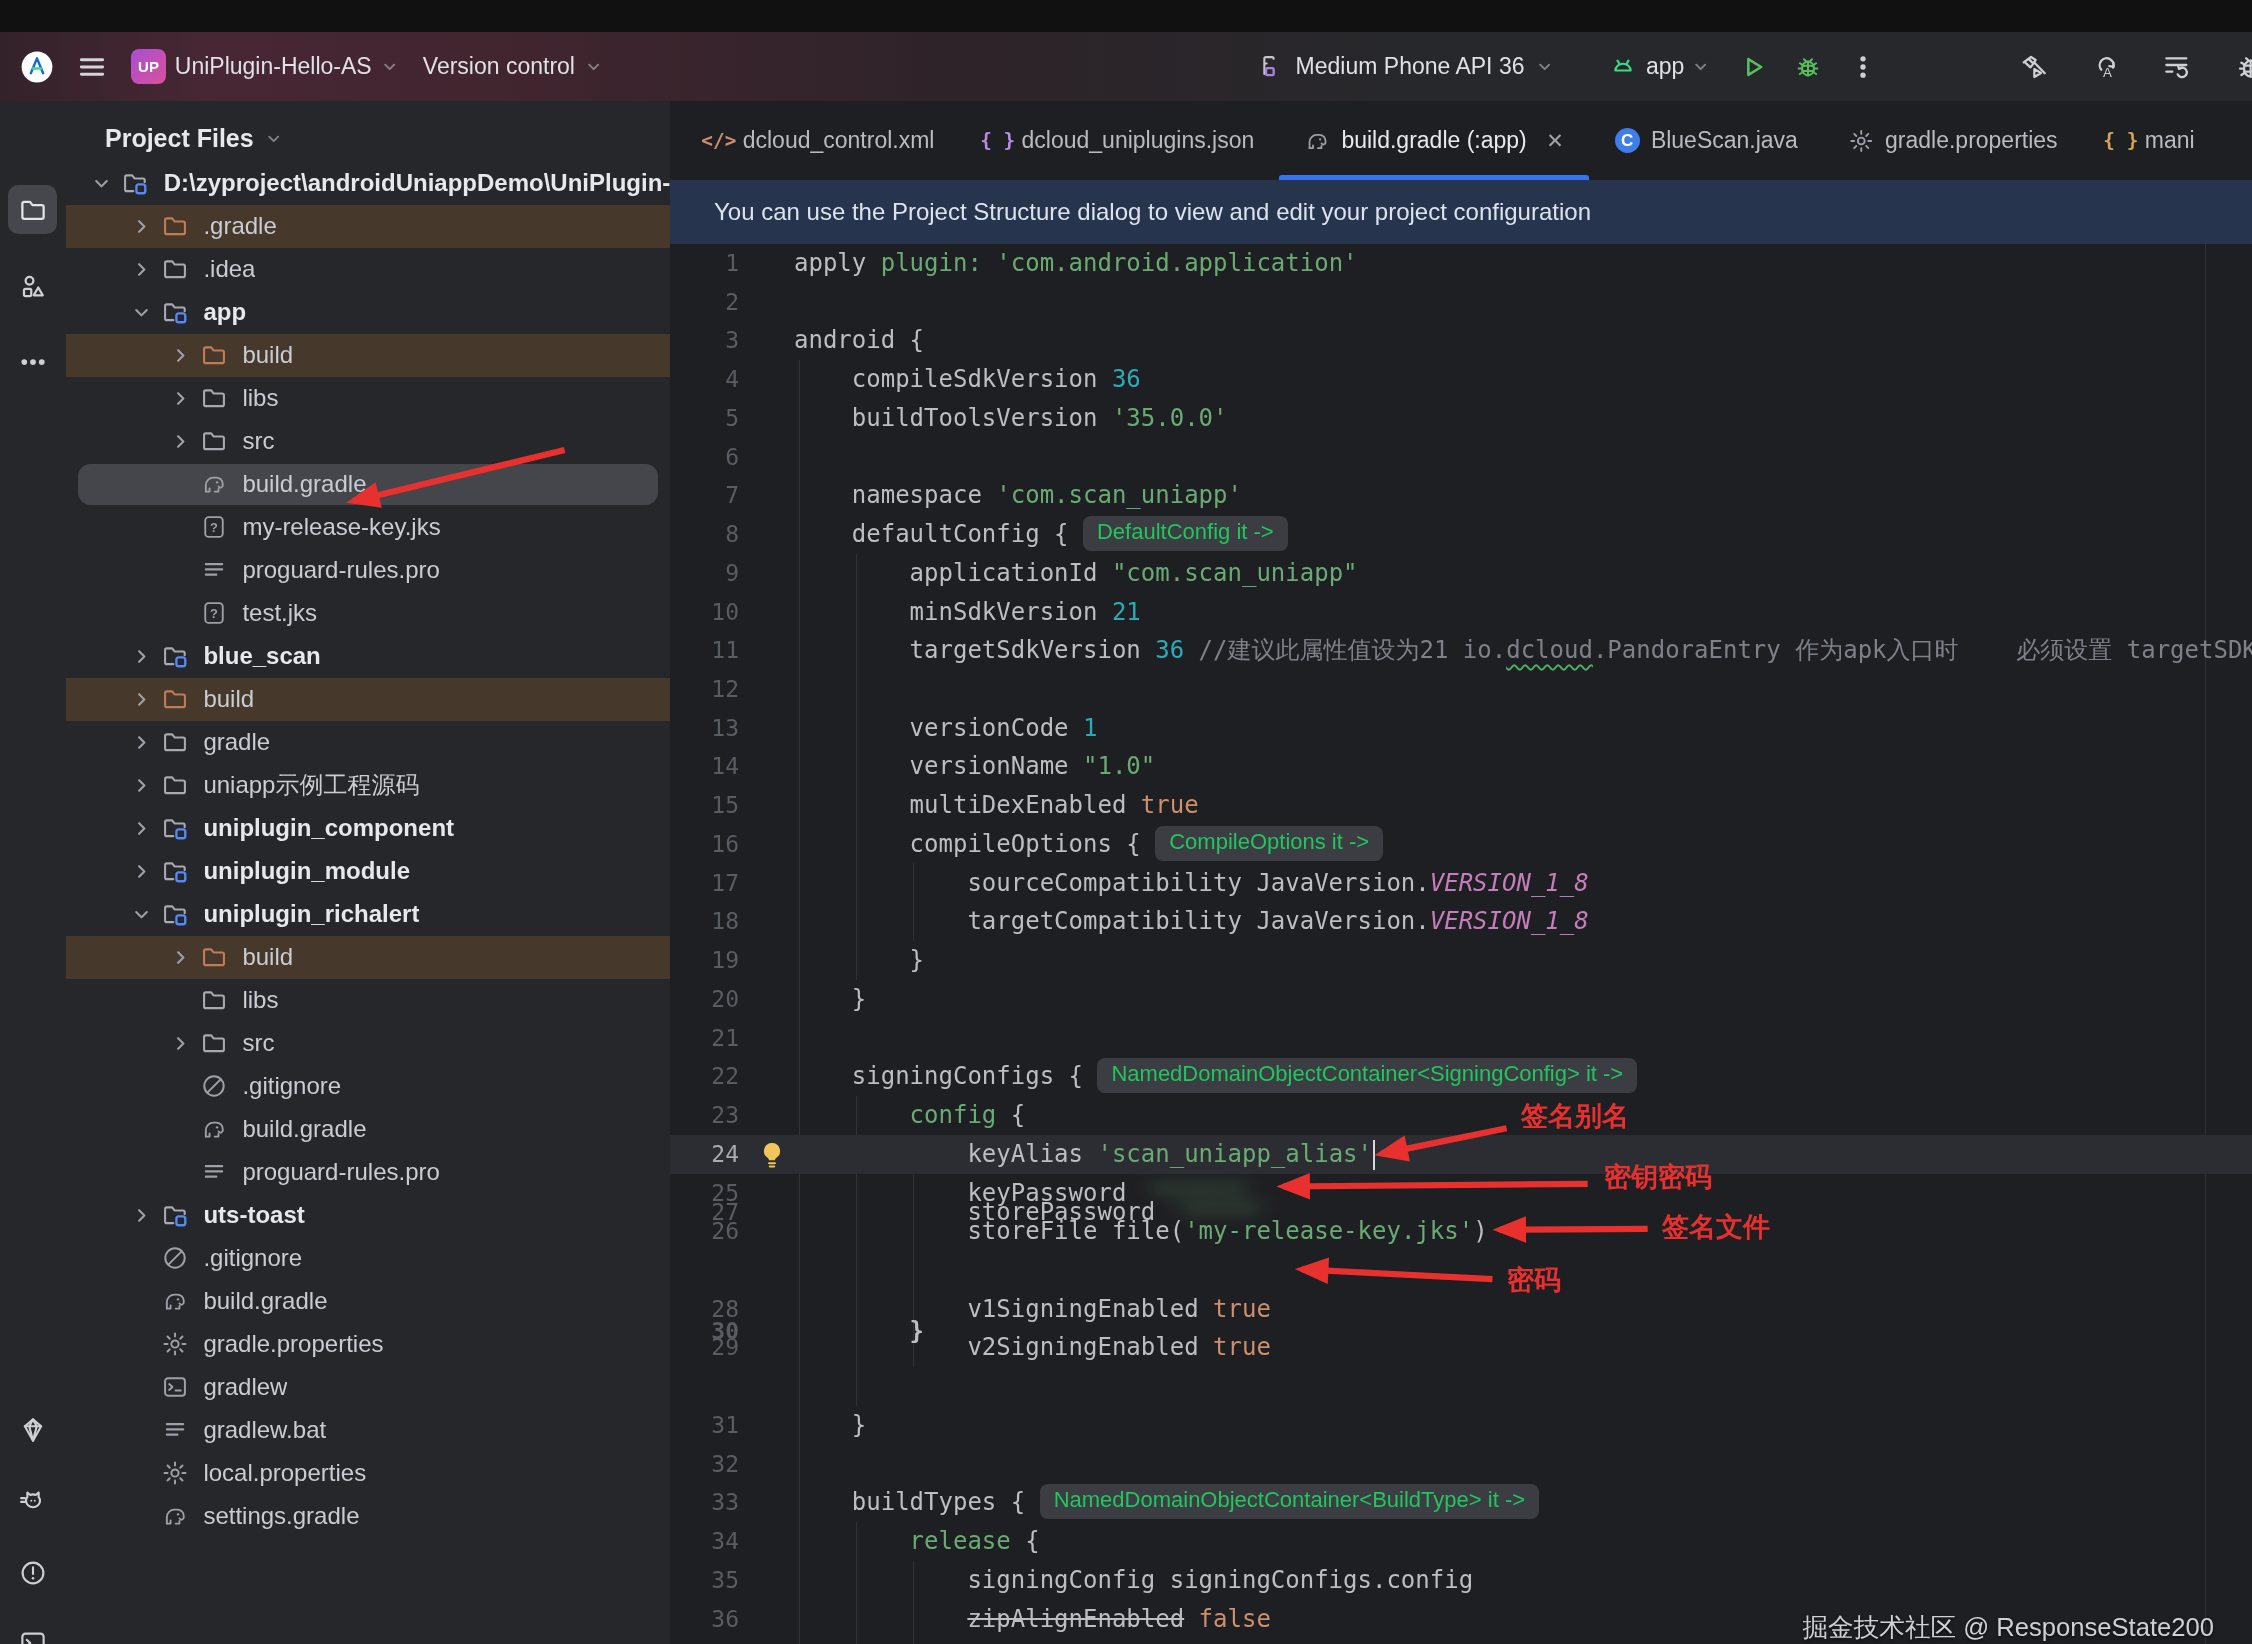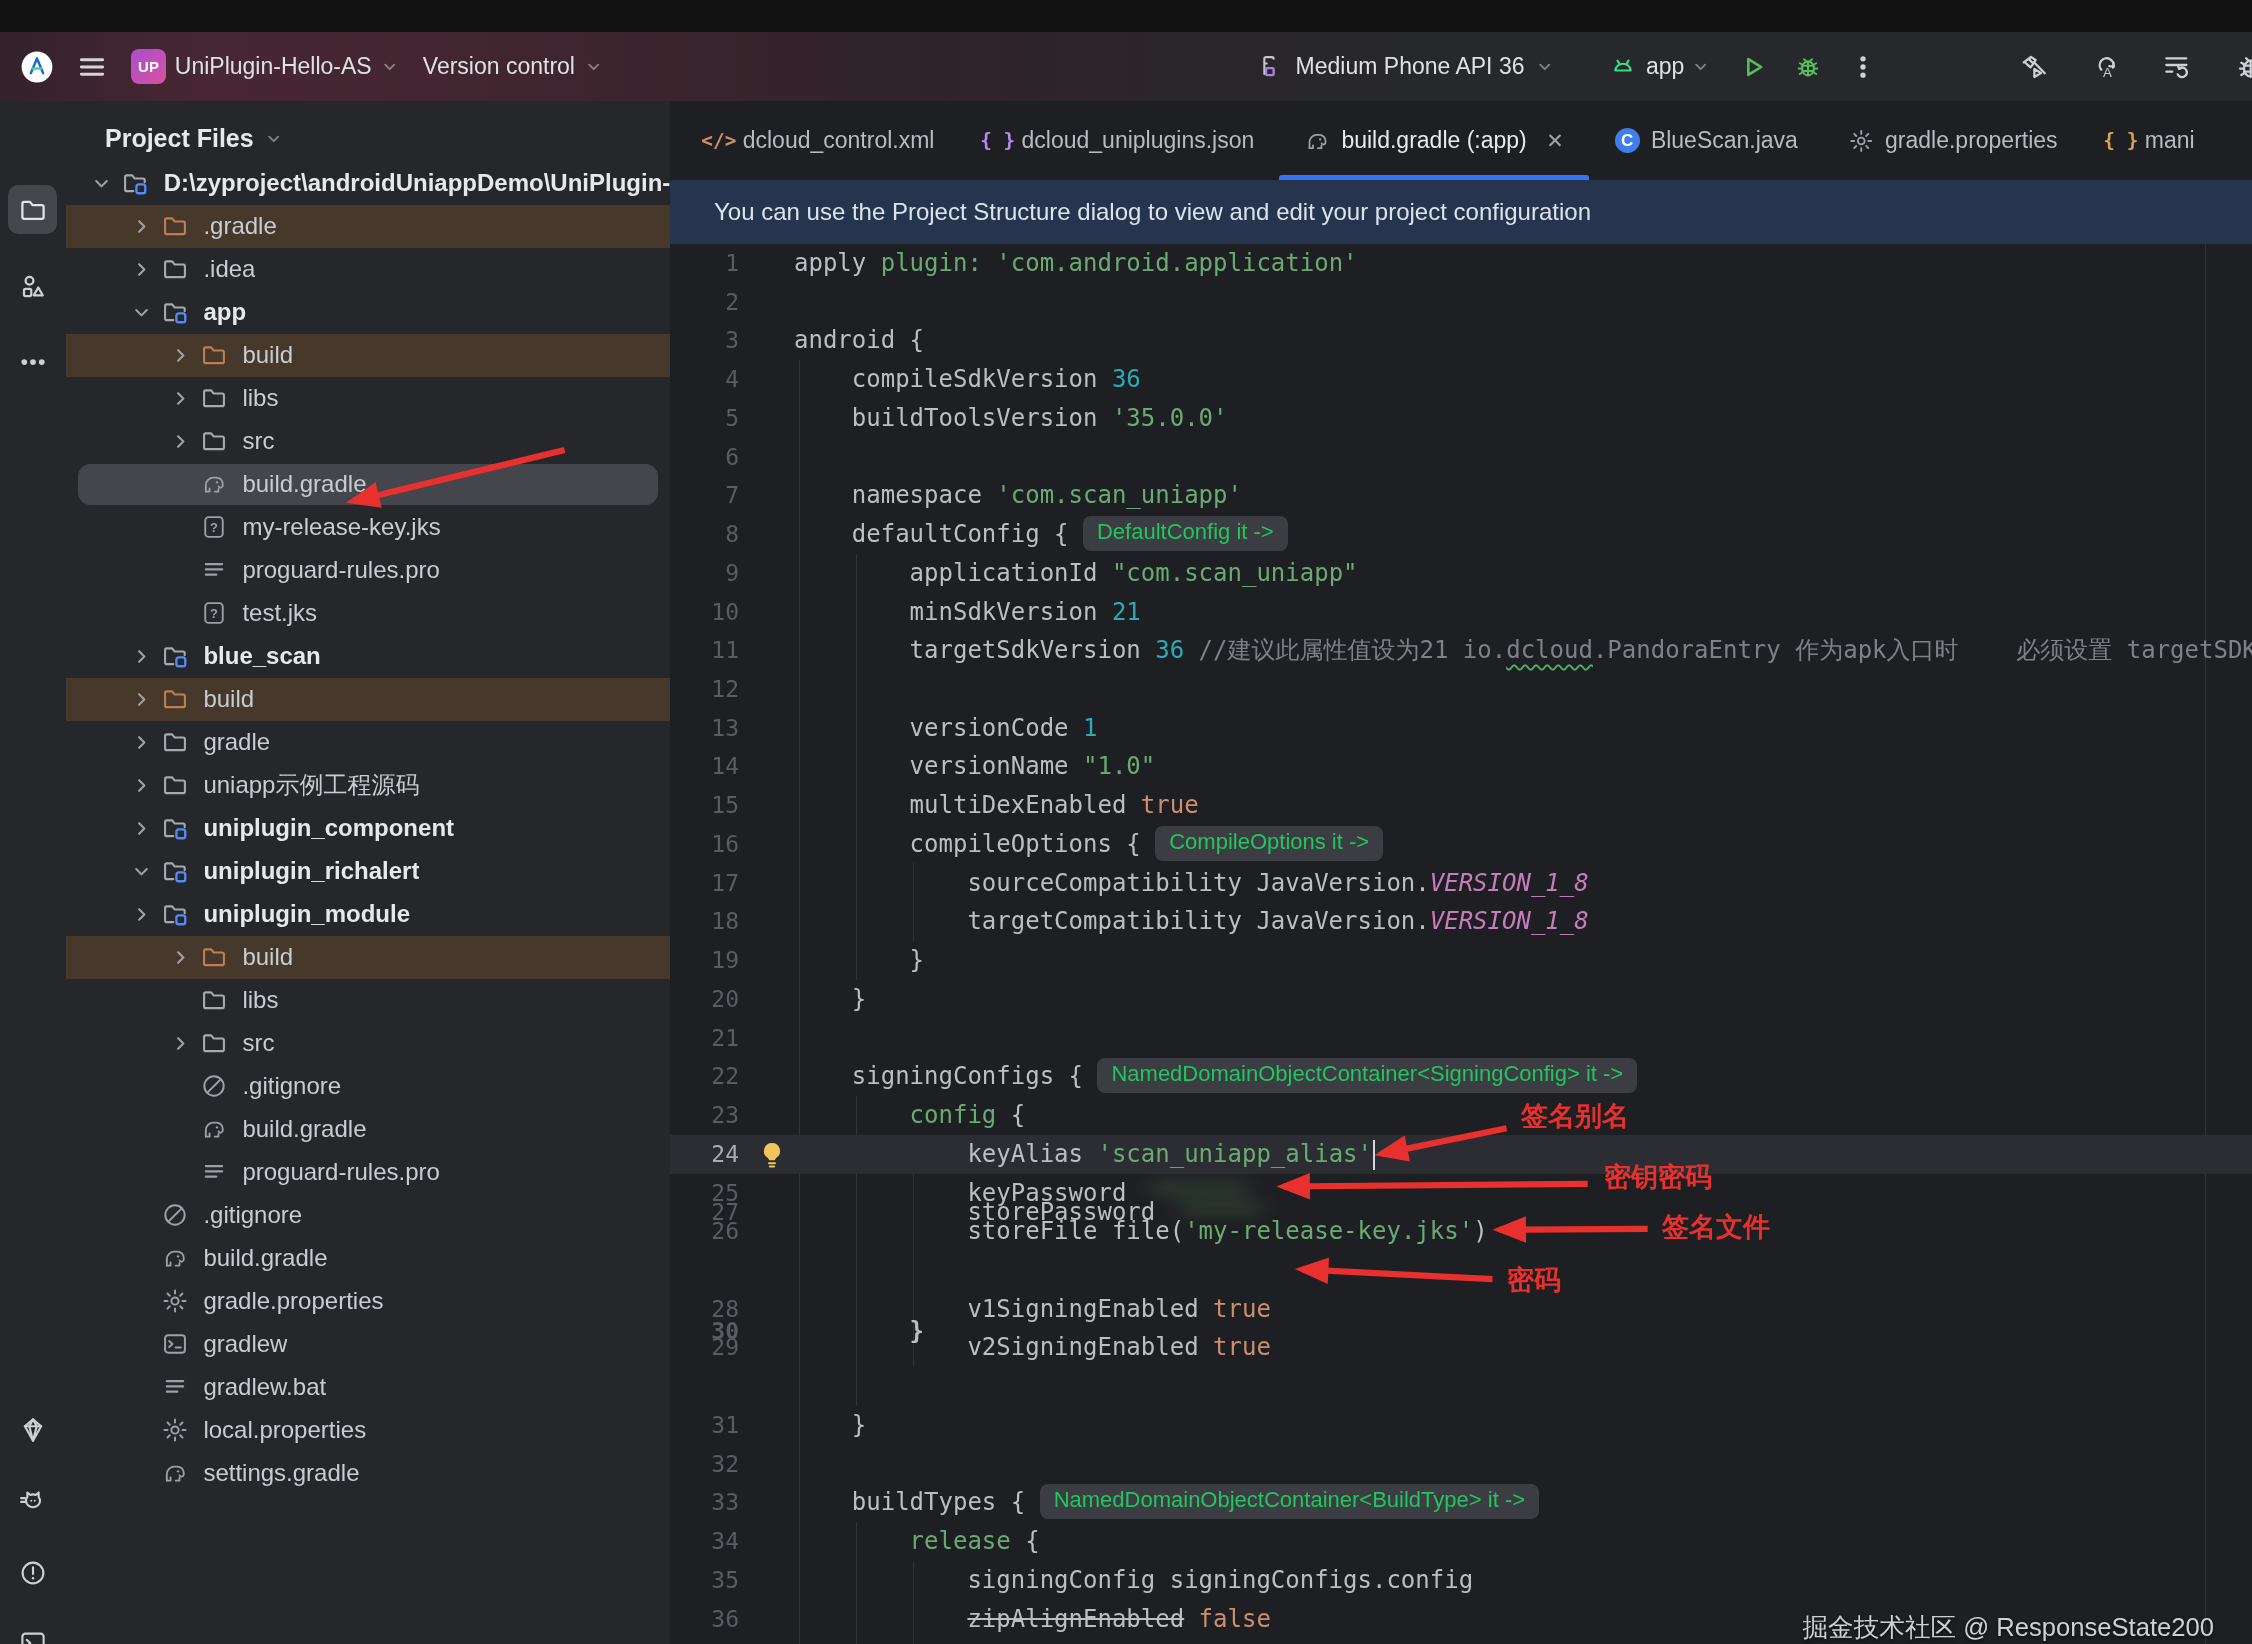--- a/index.html
+++ b/index.html
@@ -461,45 +461,45 @@
               <path d="M3.5 7 a1.5 1.5 0 0 1 1.5-1.5 h4.6 l2 2.6 h7.4 a1.3 1.3 0 0 1 1.3 1.3 v2 M10.5 19 h-5.5 a1.5 1.5 0 0 1-1.5-1.5 v-10.5"></path>
               <rect x="13.2" y="13.2" width="7.6" height="7.6" rx="2" stroke="#548af7" stroke-width="2"></rect>
             </svg>
           </span>
           <span class="tlab">uniplugin_component</span>
         </div>
         <div class="trow bold">
           <span class="tind" style="width: 58px;"></span>
           <span class="tchev">
             <svg width="23" height="23" viewBox="0 0 24 24" fill="none" stroke="#9da0a8" stroke-width="2.2" stroke-linecap="round" stroke-linejoin="round">
-              <path d="M6.5 9.5 L12 15 L17.5 9.5"></path>
+              <path d="M9.5 6.5 L15 12 L9.5 17.5"></path>
             </svg>
           </span>
           <span class="txicon">
             <svg width="28" height="28" viewBox="0 0 24 24" fill="none" stroke="currentColor" stroke-width="1.8" stroke-linecap="round" stroke-linejoin="round">
               <path d="M3.5 7 a1.5 1.5 0 0 1 1.5-1.5 h4.6 l2 2.6 h7.4 a1.3 1.3 0 0 1 1.3 1.3 v2 M10.5 19 h-5.5 a1.5 1.5 0 0 1-1.5-1.5 v-10.5"></path>
               <rect x="13.2" y="13.2" width="7.6" height="7.6" rx="2" stroke="#548af7" stroke-width="2"></rect>
             </svg>
           </span>
-          <span class="tlab">uniplugin_richalert</span>
+          <span class="tlab">uniplugin_module</span>
         </div>
         <div class="trow bold">
           <span class="tind" style="width: 58px;"></span>
           <span class="tchev">
             <svg width="23" height="23" viewBox="0 0 24 24" fill="none" stroke="#9da0a8" stroke-width="2.2" stroke-linecap="round" stroke-linejoin="round">
-              <path d="M9.5 6.5 L15 12 L9.5 17.5"></path>
+              <path d="M6.5 9.5 L12 15 L17.5 9.5"></path>
             </svg>
           </span>
           <span class="txicon">
             <svg width="28" height="28" viewBox="0 0 24 24" fill="none" stroke="currentColor" stroke-width="1.8" stroke-linecap="round" stroke-linejoin="round">
               <path d="M3.5 7 a1.5 1.5 0 0 1 1.5-1.5 h4.6 l2 2.6 h7.4 a1.3 1.3 0 0 1 1.3 1.3 v2 M10.5 19 h-5.5 a1.5 1.5 0 0 1-1.5-1.5 v-10.5"></path>
               <rect x="13.2" y="13.2" width="7.6" height="7.6" rx="2" stroke="#548af7" stroke-width="2"></rect>
             </svg>
           </span>
-          <span class="tlab">uniplugin_module</span>
+          <span class="tlab">uniplugin_richalert</span>
         </div>
         <div class="trow brown">
           <span class="tind" style="width: 97px;"></span>
           <span class="tchev">
             <svg width="23" height="23" viewBox="0 0 24 24" fill="none" stroke="#9da0a8" stroke-width="2.2" stroke-linecap="round" stroke-linejoin="round">
               <path d="M9.5 6.5 L15 12 L9.5 17.5"></path>
             </svg>
           </span>
           <span class="txicon">
             <svg width="28" height="28" viewBox="0 0 24 24" fill="none" stroke="#bf7d56" stroke-width="1.8" stroke-linecap="round" stroke-linejoin="round">
@@ -557,20 +557,35 @@
         </div>
         <div class="trow">
           <span class="tind" style="width: 97px;"></span>
           <span class="tchev"></span>
           <span class="txicon">
             <svg width="28" height="28" viewBox="0 0 24 24" fill="none" stroke="#9da0a8" stroke-width="1.8" stroke-linecap="round" stroke-linejoin="round">
               <path d="M5 7 h14 M5 11.5 h14 M5 16 h9"></path>
             </svg>
           </span>
           <span class="tlab">proguard-rules.pro</span>
+        </div>
+        <div class="trow bold">
+          <span class="tind" style="width: 58px;"></span>
+          <span class="tchev">
+            <svg width="23" height="23" viewBox="0 0 24 24" fill="none" stroke="#9da0a8" stroke-width="2.2" stroke-linecap="round" stroke-linejoin="round">
+              <path d="M9.5 6.5 L15 12 L9.5 17.5"></path>
+            </svg>
+          </span>
+          <span class="txicon">
+            <svg width="28" height="28" viewBox="0 0 24 24" fill="none" stroke="currentColor" stroke-width="1.8" stroke-linecap="round" stroke-linejoin="round">
+              <path d="M3.5 7 a1.5 1.5 0 0 1 1.5-1.5 h4.6 l2 2.6 h7.4 a1.3 1.3 0 0 1 1.3 1.3 v2 M10.5 19 h-5.5 a1.5 1.5 0 0 1-1.5-1.5 v-10.5"></path>
+              <rect x="13.2" y="13.2" width="7.6" height="7.6" rx="2" stroke="#548af7" stroke-width="2"></rect>
+            </svg>
+          </span>
+          <span class="tlab">uts-toast</span>
         </div>
         <div class="trow">
           <span class="tind" style="width: 58px;"></span>
           <span class="tchev"></span>
           <span class="txicon">
             <svg width="28" height="28" viewBox="0 0 24 24" fill="none" stroke="#9da0a8" stroke-width="1.7" stroke-linecap="round" stroke-linejoin="round">
               <circle cx="12" cy="12" r="8.3"></circle>
               <path d="M6.3 17.7 L17.7 6.3"></path>
             </svg>
           </span>

